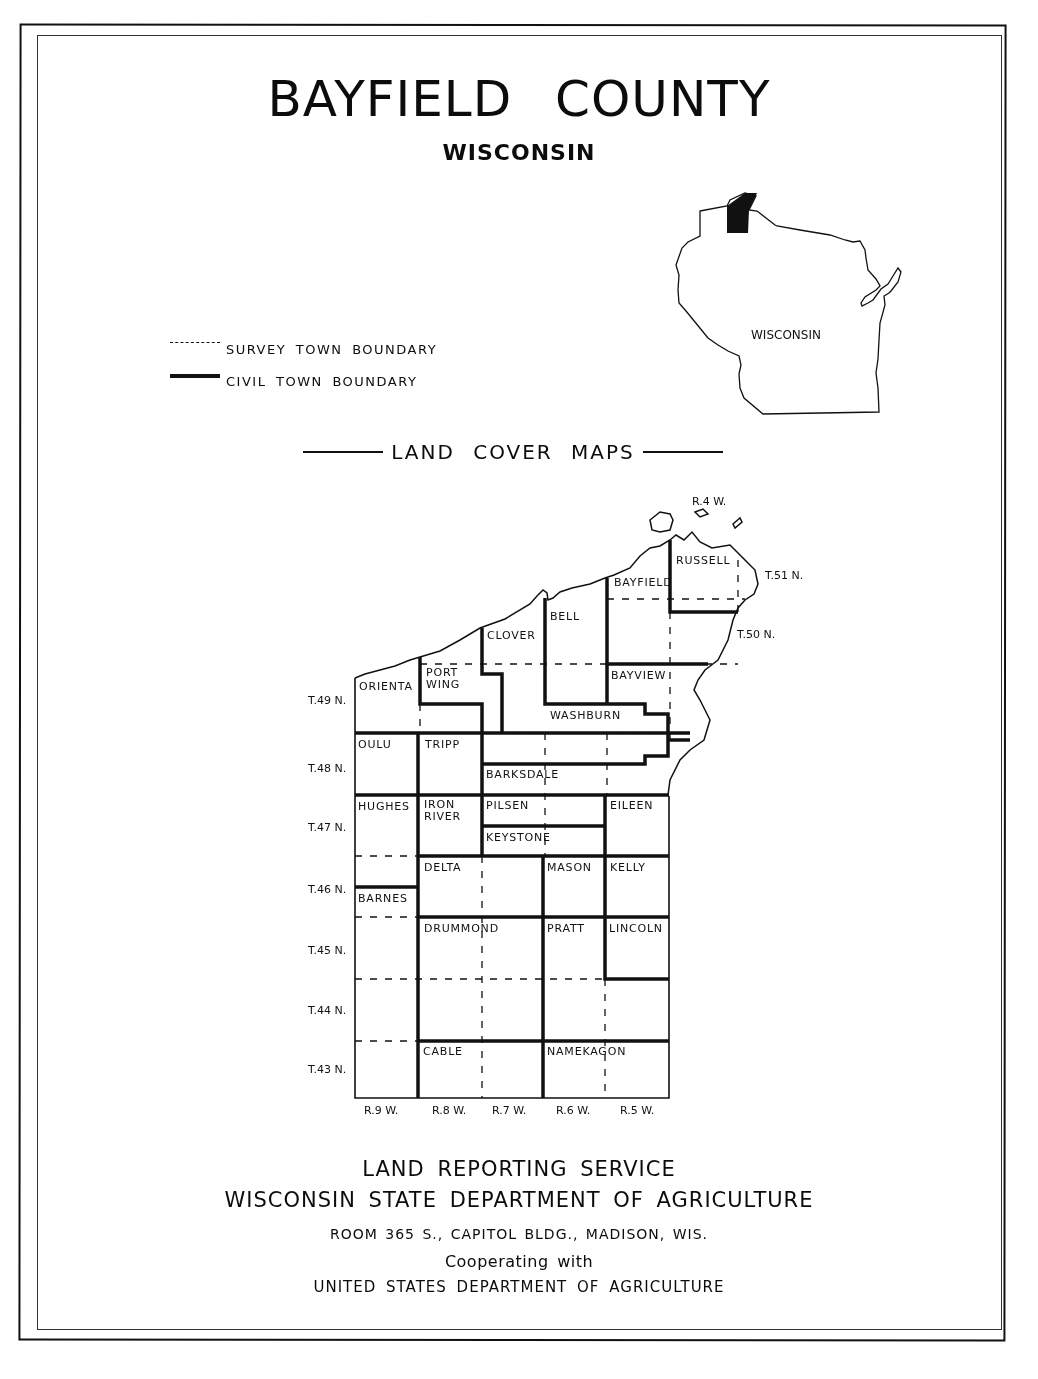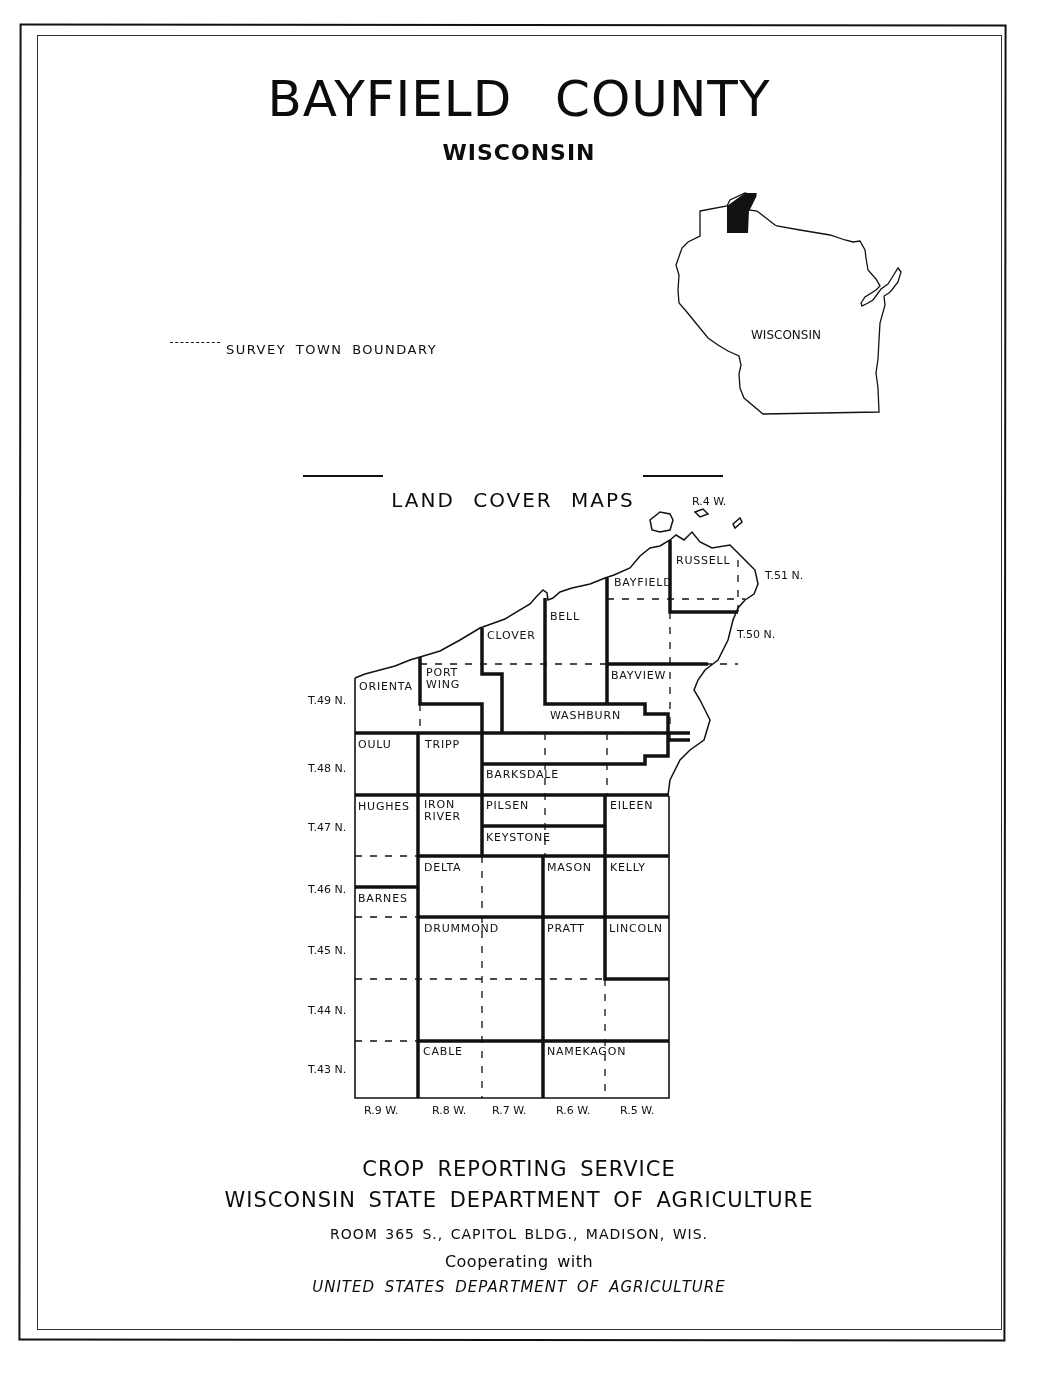--- a/index.html
+++ b/index.html
@@ -10,44 +10,48 @@
   .frame-inner { position: absolute; left: 37px; top: 35px; width: 965px; height: 1295px; border: 1px solid #333; box-sizing: border-box; }
   .title { position: absolute; left: 0; width: 1038px; top: 70px; text-align: center; font-size: 50px; letter-spacing: 1px; font-weight: 400; word-spacing: 26px; }
   .subtitle { position: absolute; left: 0; width: 1038px; top: 140px; text-align: center; font-size: 22px; font-weight: 700; letter-spacing: 1px; }
   .legend { position: absolute; left: 170px; top: 342px; font-size: 13px; letter-spacing: 1.5px; word-spacing: 4px; }
   .legend-row { display: flex; height: 32px; }
   .legend-line { width: 50px; margin-right: 6px; }
   .legend-line.dashed { border-top: 1.5px dashed #111; }
   .legend-line.solid { border-top: 4px solid #111; }
   .section-head { position: absolute; left: 303px; top: 440px; width: 420px; display: flex; align-items: center; font-size: 20px; letter-spacing: 2px; word-spacing: 10px; }
   .section-head .rule { flex: 1; border-top: 2px solid #111; }
-  .section-head .txt { padding: 0 8px; margin-top: 48px; }
+  .section-head .txt { padding: 0 8px; }
   svg { position: absolute; left: 0; top: 0; }
   .footer { position: absolute; left: 0; width: 1038px; text-align: center; }
   .f1 { top: 1157px; font-size: 21px; letter-spacing: 1px; word-spacing: 5px; }
   .f2 { top: 1188px; font-size: 21px; letter-spacing: 1px; word-spacing: 5px; }
   .f3 { top: 1226px; font-size: 14px; letter-spacing: 1px; word-spacing: 2px; }
   .f4 { top: 1252px; font-size: 16px; letter-spacing: 0.5px; word-spacing: 3px; }
-  .f5 { top: 1278px; font-size: 15px; letter-spacing: 1px; word-spacing: 4px; font-style: italic; }
+  .f5 { top: 1278px; font-size: 15px; letter-spacing: 1px; word-spacing: 4px; }
   .town { font-family: "DejaVu Sans", sans-serif; font-size: 11px; letter-spacing: 0.8px; fill: #111; }
   .axis { font-family: "DejaVu Sans", sans-serif; font-size: 11px; fill: #111; }
 </style>
 </head>
 <body>
 
 <div class="frame-outer"></div>
 <div class="frame-inner"></div>
 
 <div class="title">BAYFIELD COUNTY</div>
 <div class="subtitle">WISCONSIN</div>
 
 <div class="legend">
   <div class="legend-row">
     <span class="legend-line dashed"></span>
     <span>SURVEY TOWN BOUNDARY</span>
+  </div>
+  <div class="legend-row">
+    <span class="legend-line solid"></span>
+    <span>CIVIL TOWN BOUNDARY</span>
   </div>
 </div>
 
 <div class="section-head">
   <span class="rule"></span>
   <span class="txt">LAND COVER MAPS</span>
   <span class="rule"></span>
 </div>
 
 <svg width="1038" height="1379" viewBox="0 0 1038 1379">
@@ -153,17 +157,17 @@
       <text class="axis" x="692" y="505">R.4 W.</text>
       <text class="axis" x="364" y="1114">R.9 W.</text>
       <text class="axis" x="432" y="1114">R.8 W.</text>
       <text class="axis" x="492" y="1114">R.7 W.</text>
       <text class="axis" x="556" y="1114">R.6 W.</text>
       <text class="axis" x="620" y="1114">R.5 W.</text>
     </g>
   </g>
 </svg>
 
-<div class="footer f1">CROP REPORTING SERVICE</div>
+<div class="footer f1">LAND REPORTING SERVICE</div>
 <div class="footer f2">WISCONSIN STATE DEPARTMENT OF AGRICULTURE</div>
 <div class="footer f3">ROOM 365 S., CAPITOL BLDG., MADISON, WIS.</div>
 <div class="footer f4">Cooperating with</div>
 <div class="footer f5">UNITED STATES DEPARTMENT OF AGRICULTURE</div>
 
 </body></html>

